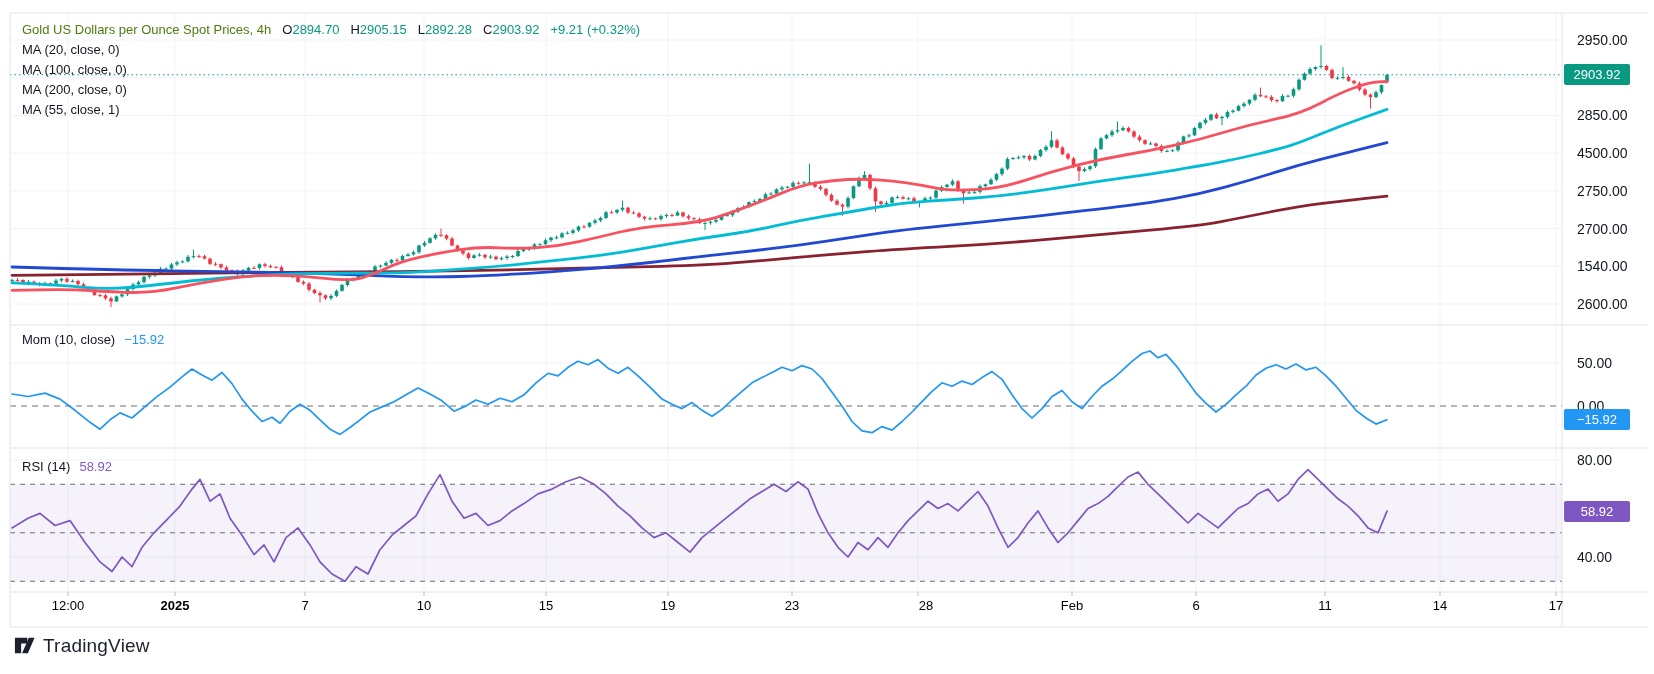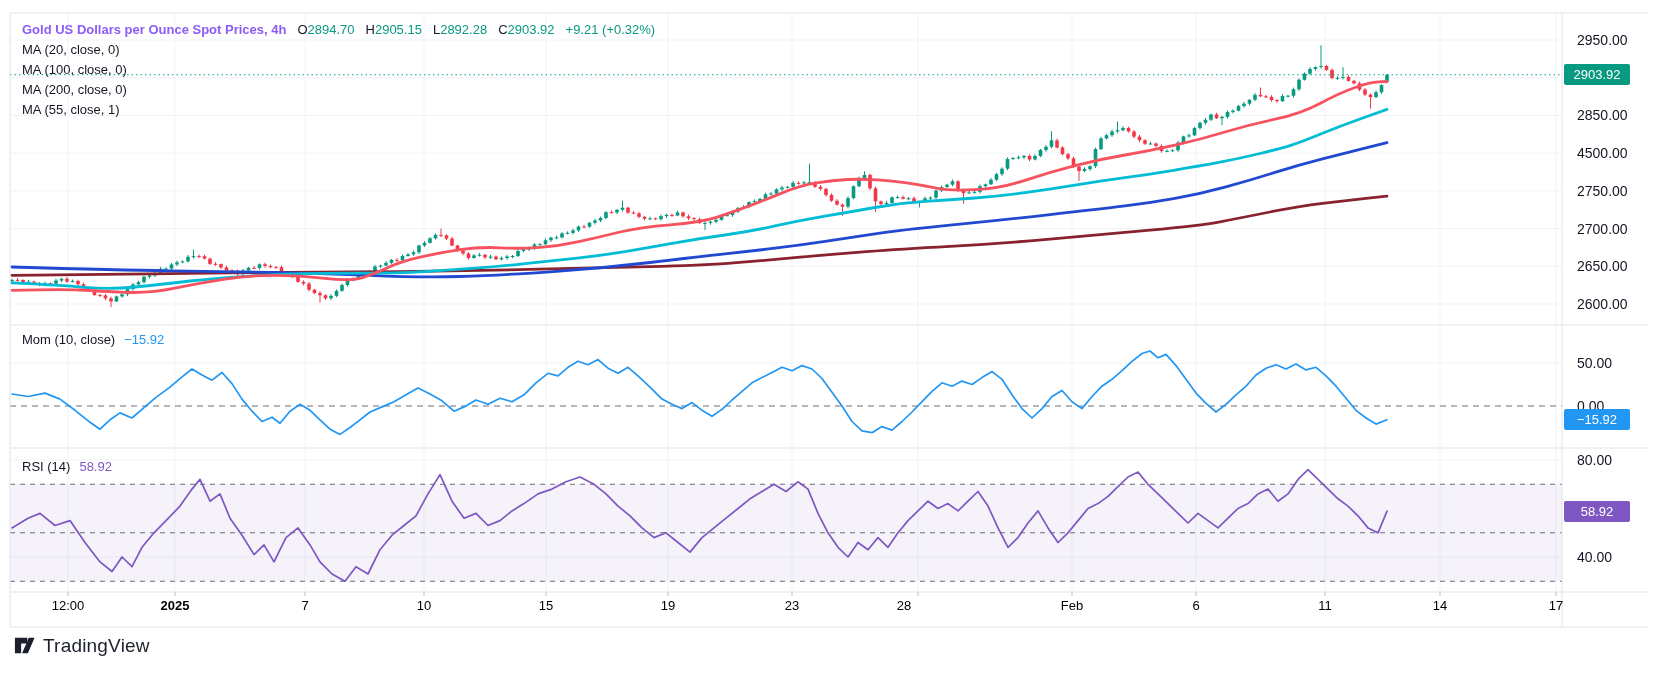--- a/index.html
+++ b/index.html
@@ -2,21 +2,21 @@
 <html><head>
 <meta charset="utf-8">
 <style>
   html,body{margin:0;padding:0;background:#fff;}
   .root{position:relative;width:1654px;height:674px;background:#ffffff;
         font-family:"Liberation Sans",sans-serif;color:#131722;overflow:hidden;}
   #chart-svg{position:absolute;left:0;top:0;}
   .legend{position:absolute;left:22px;z-index:5;font-size:13px;line-height:20px;}
   .legend-main{top:20px;}
   .title-row{display:flex;align-items:baseline;gap:11px;white-space:nowrap;}
-  .sym-title{font-weight:bold;color:#8b5cf6;}
+  .sym-title{font-weight:normal;color:#4d7c0f;}
   .pair .k{color:#131722;}
   .pair .v,.chg{color:#089981;}
   .ma-row{color:#131722;}
   .legend-ind{display:flex;gap:9px;white-space:nowrap;}
   .legend-mom{top:330px;}
   .legend-rsi{top:457px;}
   .mom-val{color:#2196F3;}
   .rsi-val{color:#7E57C2;}
   .badge{position:absolute;left:1564px;height:21px;line-height:21px;padding:0 9px;
          min-width:48px;text-align:center;color:#fff;font-size:13px;border-radius:2px;z-index:6;}
@@ -626,36 +626,36 @@
   <div class="badge badge-price" id="badge-price" style="top: 64.2575px;">2903.92</div>
   <div class="badge badge-mom" id="badge-mom" style="top: 409.191px;">−15.92</div>
   <div class="badge badge-rsi" id="badge-rsi" style="top: 500.619px;">58.92</div>
 
   <div id="yaxis-layer">
       <div class="axis-label" style="top: 40px;">2950.00</div>
       <div class="axis-label" style="top: 115.429px;">2850.00</div>
       <div class="axis-label" style="top: 153.143px;">4500.00</div>
       <div class="axis-label" style="top: 190.857px;">2750.00</div>
       <div class="axis-label" style="top: 228.571px;">2700.00</div>
-      <div class="axis-label" style="top: 266.286px;">2650.00</div>
+      <div class="axis-label" style="top: 266.286px;">1540.00</div>
       <div class="axis-label" style="top: 304px;">2600.00</div>
       <div class="axis-label" style="top: 363px;">50.00</div>
       <div class="axis-label" style="top: 406px;">0.00</div>
       <div class="axis-label" style="top: 460px;">80.00</div>
       <div class="axis-label" style="top: 557px;">40.00</div>
     </div>
   <div id="xaxis-layer">
       <div class="time-label" style="left: 68px;">12:00</div>
       <div class="time-label bold" style="left: 175px;">2025</div>
       <div class="time-label" style="left: 305px;">7</div>
       <div class="time-label" style="left: 424px;">10</div>
       <div class="time-label" style="left: 546px;">15</div>
       <div class="time-label" style="left: 668px;">19</div>
       <div class="time-label" style="left: 792px;">23</div>
-      <div class="time-label" style="left: 904px;">28</div>
+      <div class="time-label" style="left: 926px;">28</div>
       <div class="time-label" style="left: 1072px;">Feb</div>
       <div class="time-label" style="left: 1196px;">6</div>
       <div class="time-label" style="left: 1325px;">11</div>
       <div class="time-label" style="left: 1440px;">14</div>
       <div class="time-label" style="left: 1556px;">17</div>
     </div>
 
   <div class="logo">
     <svg width="23" height="23" viewBox="0 0 24 24">
       <path d="M2 4 h13 v6 h-6.5 v10 h-6.5 z" fill="#1b202c"></path>

